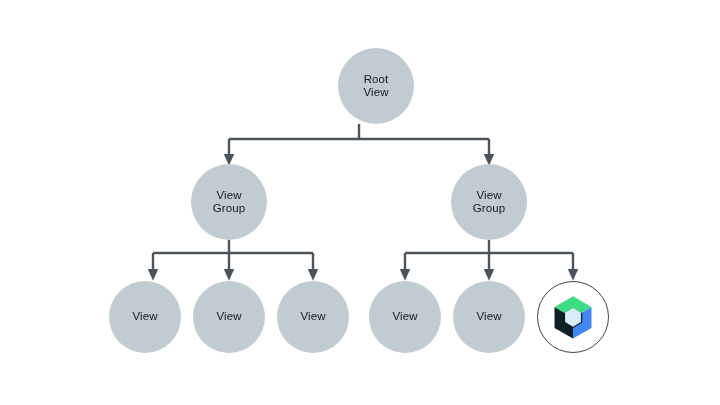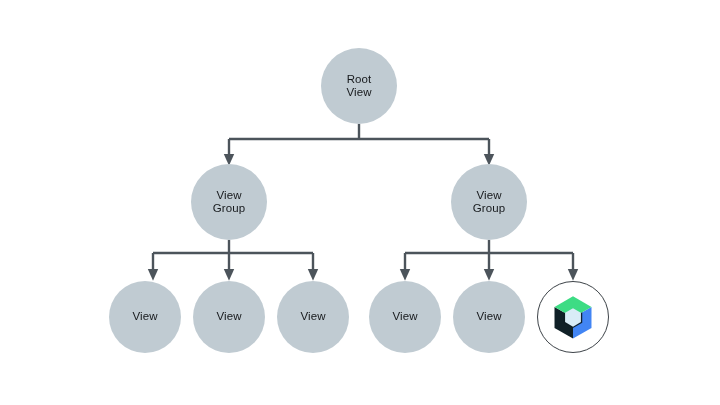--- a/index.html
+++ b/index.html
@@ -65,21 +65,21 @@
       <path d="M 313 253 L 313 275" marker-end="url(#arw)"></path>
 
       <path d="M 489 240 L 489 253"></path>
       <path d="M 405 253 L 573 253"></path>
       <path d="M 405 253 L 405 275" marker-end="url(#arw)"></path>
       <path d="M 489 253 L 489 275" marker-end="url(#arw)"></path>
       <path d="M 573 253 L 573 275" marker-end="url(#arw)"></path>
     </g>
   </svg>
 
-  <div class="node root" style="left: 321px; top: 48px; width: 76px; height: 76px;">
+  <div class="node root" style="left: 338px; top: 48px; width: 76px; height: 76px;">
     <span class="lbl">Root
 View</span>
   </div>
 
   <div class="node group" style="left: 191px; top: 164px; width: 76px; height: 76px;">
     <span class="lbl">View
 Group</span>
   </div>
 
   <div class="node group" style="left: 451px; top: 164px; width: 76px; height: 76px;">

